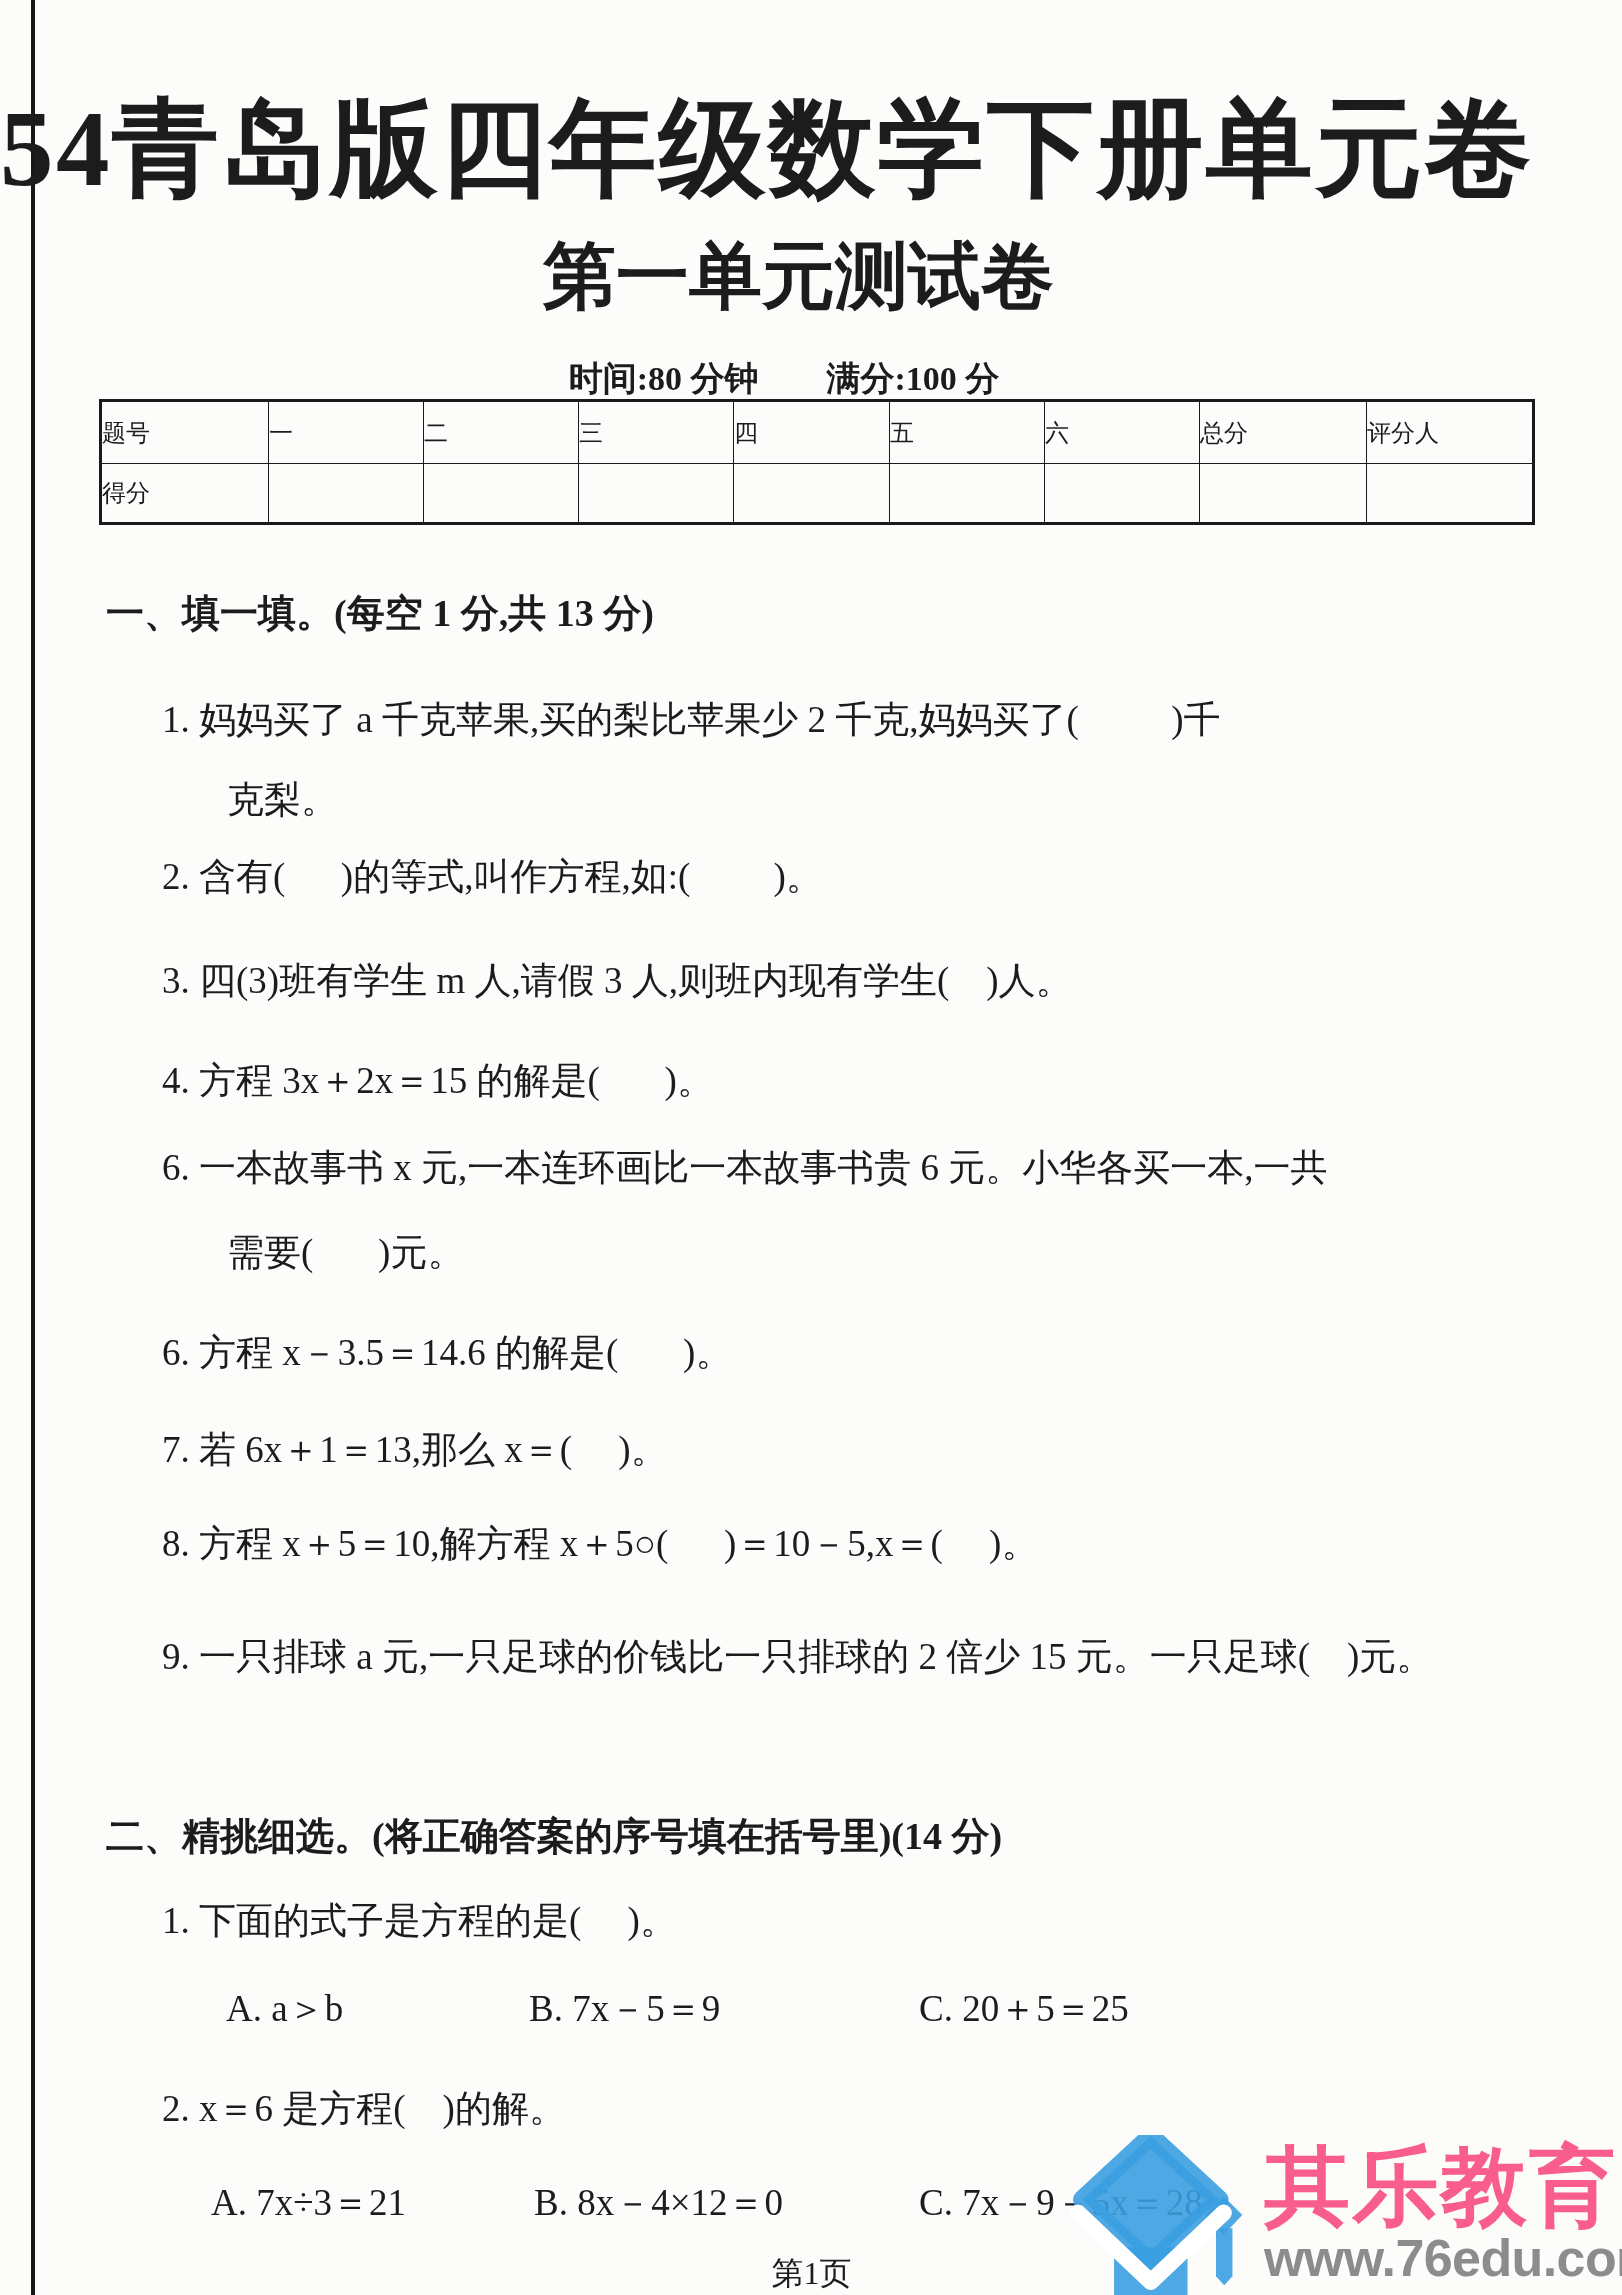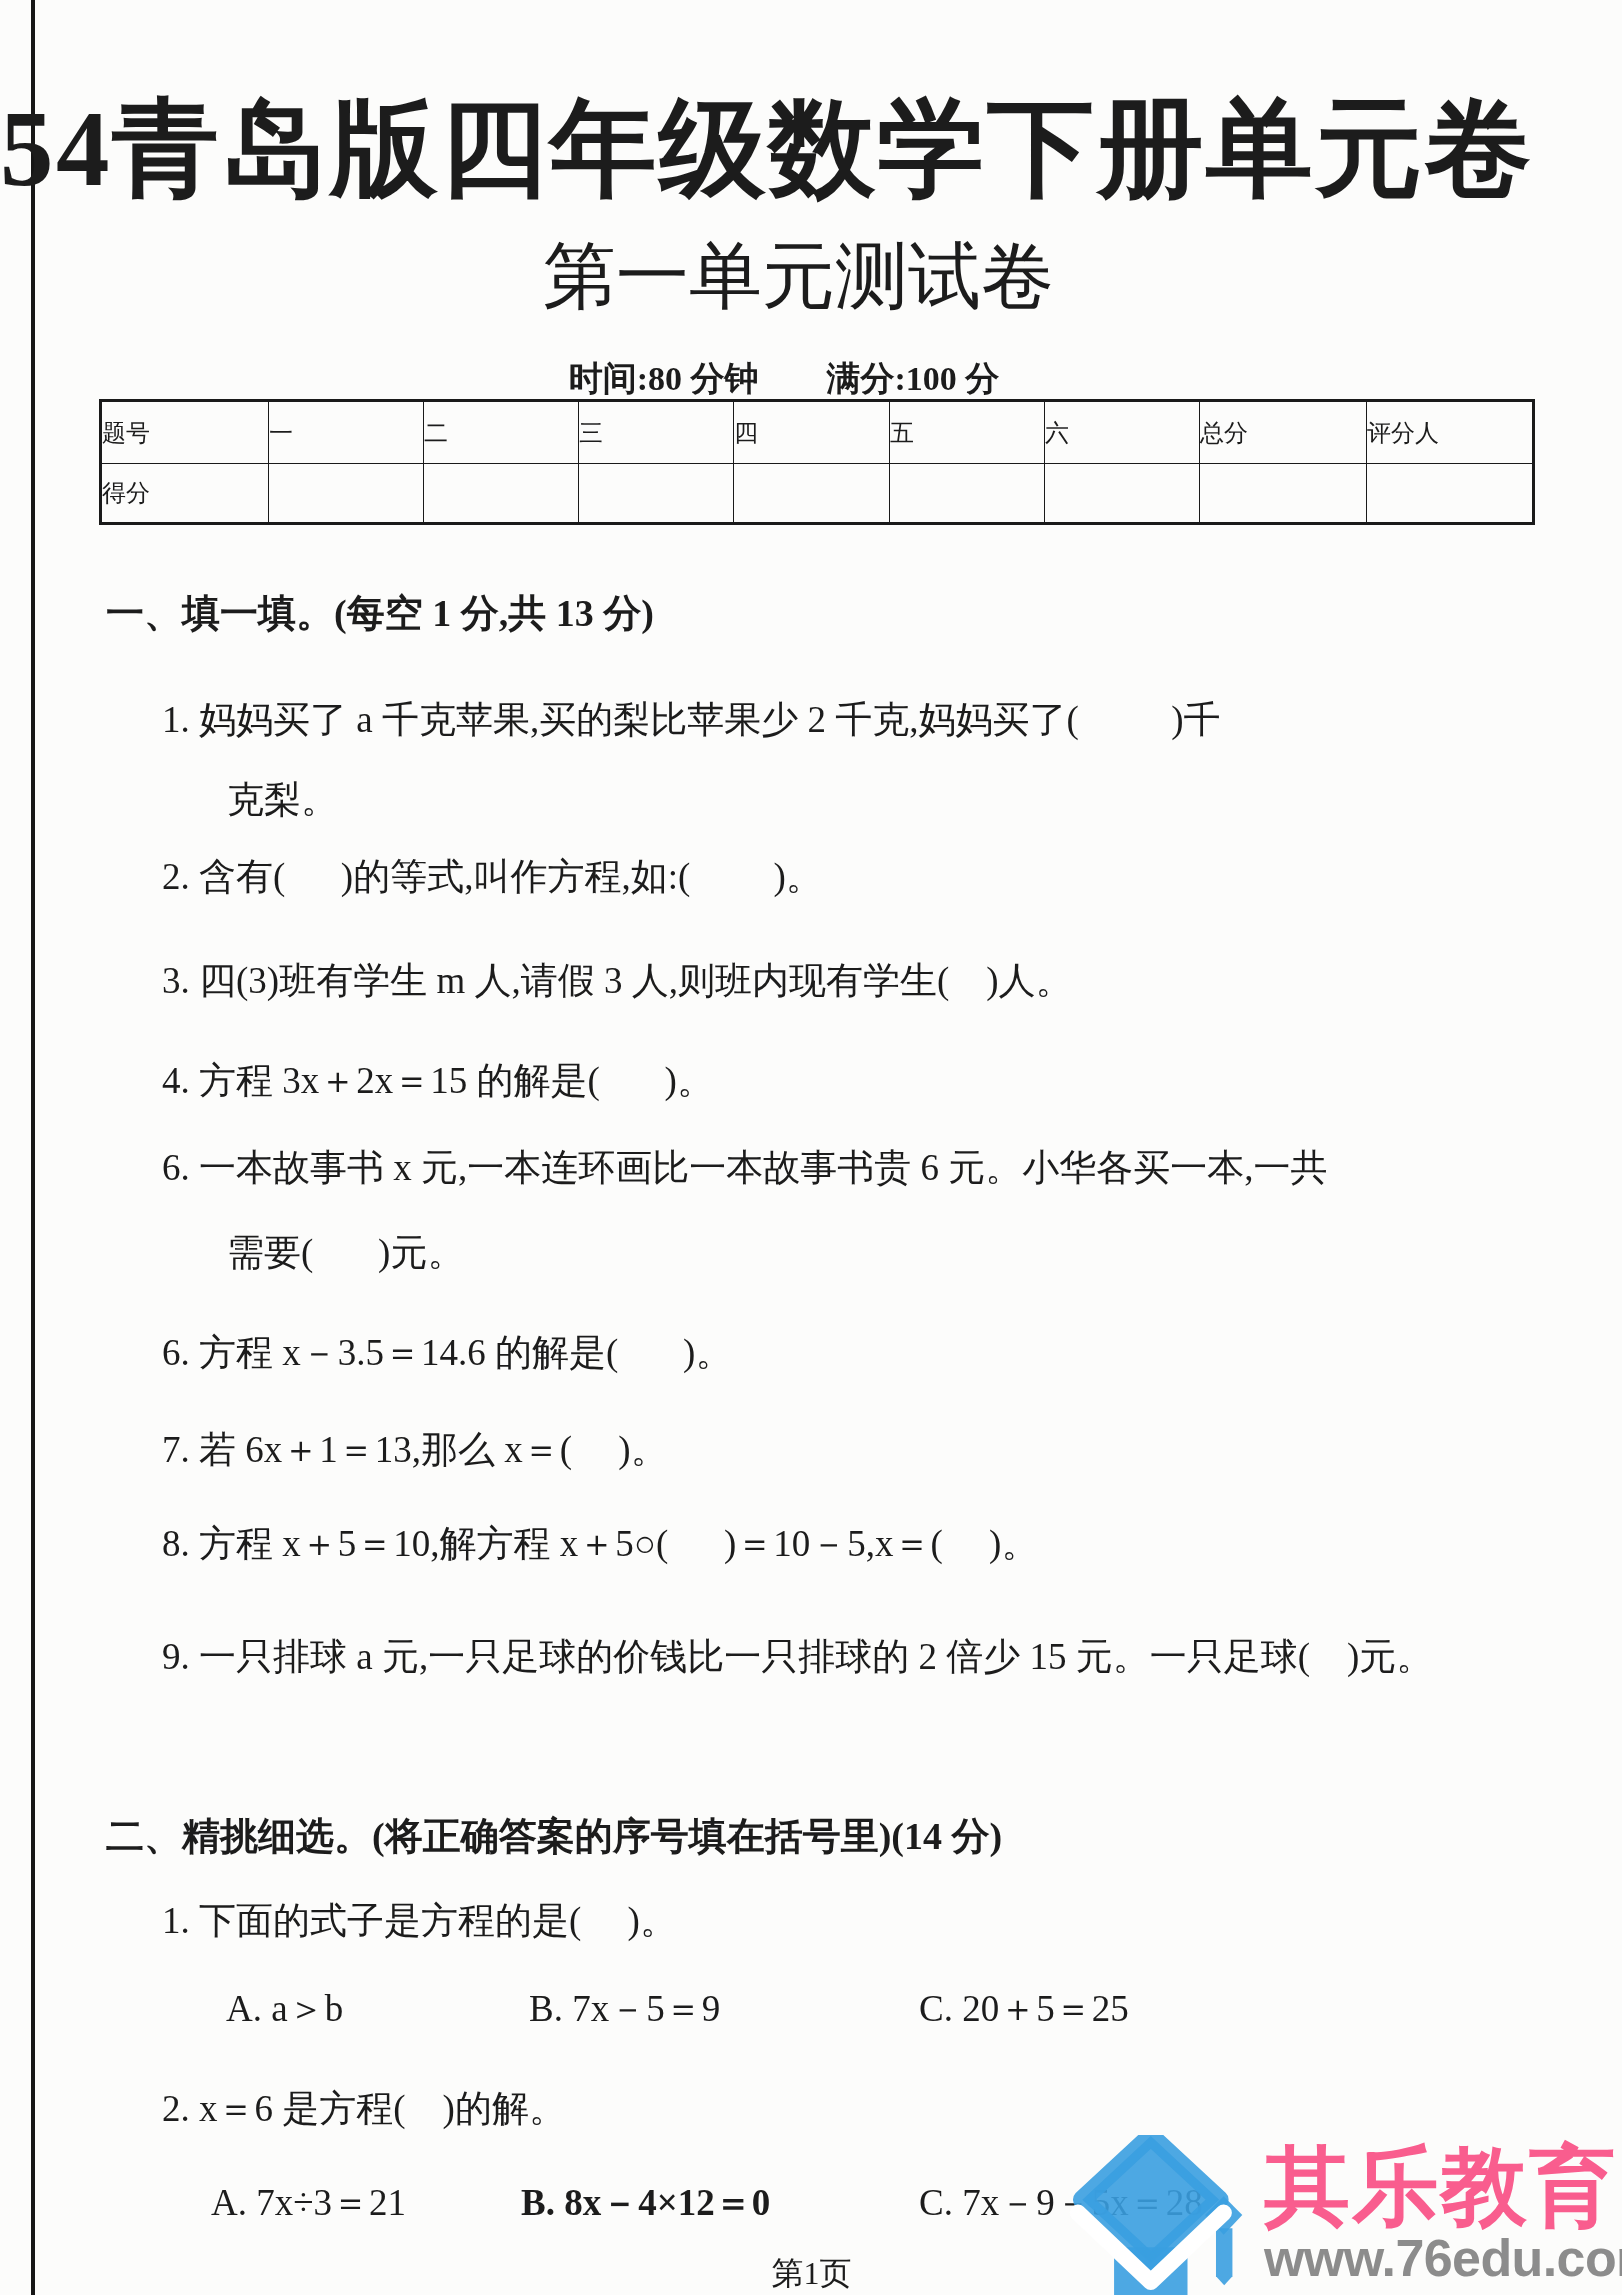--- a/index.html
+++ b/index.html
@@ -9,21 +9,21 @@
     font-family:"Liberation Serif","DejaVu Serif",serif;
   }
   .page{position:absolute;inset:0;}
   .left-rule{position:absolute;left:31px;top:0;width:3.6px;height:2295px;background:#161616;}
   .title{
     position:absolute;top:77px;left:0;width:1623px;text-align:left;
     font-size:107px;font-weight:700;letter-spacing:2.4px;white-space:nowrap;
   }
   .subtitle{
     position:absolute;top:228px;left:0;width:1597px;text-align:center;
-    font-size:73px;font-weight:400;white-space:nowrap;
+    font-size:73px;font-weight:700;white-space:nowrap;
   }
   .info-line{
     position:absolute;top:356px;left:0;width:1568px;text-align:center;
     font-size:34px;font-weight:700;white-space:nowrap;
   }
   .info-line .gap{display:inline-block;width:68px;}
   table.score{
     position:absolute;left:99px;top:399px;border-collapse:collapse;table-layout:fixed;
   }
   table.score td{
@@ -116,21 +116,21 @@
   <div class="line" style="top:1521px;left:162px;">8. 方程 x＋5＝10,解方程 x＋5○(&nbsp;&nbsp;&nbsp;&nbsp;&nbsp;&nbsp;)＝10－5,x＝(&nbsp;&nbsp;&nbsp;&nbsp;&nbsp;)。</div>
   <div class="line" style="top:1634px;left:162px;">9. 一只排球 a 元,一只足球的价钱比一只排球的 2 倍少 15 元。一只足球(&nbsp;&nbsp;&nbsp;&nbsp;)元。</div>
 
   <div class="line heading" style="top:1813px;left:106px;">二、精挑细选。(将正确答案的序号填在括号里)(14 分)</div>
   <div class="line" style="top:1898px;left:162px;">1. 下面的式子是方程的是(&nbsp;&nbsp;&nbsp;&nbsp;&nbsp;)。</div>
   <div class="line" style="top:1986px;left:226px;">A. a＞b</div>
   <div class="line" style="top:1986px;left:529px;">B. 7x－5＝9</div>
   <div class="line" style="top:1986px;left:919px;">C. 20＋5＝25</div>
   <div class="line" style="top:2086px;left:162px;">2. x＝6 是方程(&nbsp;&nbsp;&nbsp;&nbsp;)的解。</div>
   <div class="line" style="top:2180px;left:211px;">A. 7x÷3＝21</div>
-  <div class="line" style="top:2180px;left:521px;font-weight:bold;">B. 8x－4×12＝0</div>
+  <div class="line" style="top:2180px;left:534px;">B. 8x－4×12＝0</div>
   <div class="line" style="top:2180px;left:919px;">C. 7x－9－5x＝28</div>
 
   <div class="footer">第1页</div>
 
   <svg class="cap-icon" viewBox="0 0 400 292">
     <g fill="#3a9fe0" fill-opacity="0.9">
       <path d="M185 2 L310 118 L185 234 L60 118 Z" stroke="#3a9fe0" stroke-opacity="0.9" stroke-width="34" stroke-linejoin="round"></path>
       <path d="M118 205 h134 v150 a67 67 0 0 1 -134 0 Z"></path>
       <path d="M318 112 L352 146 L318 182 L284 146 Z"></path>
       <path d="M304 170 h30 v88 l-15 16 l-15 -16 Z"></path>

